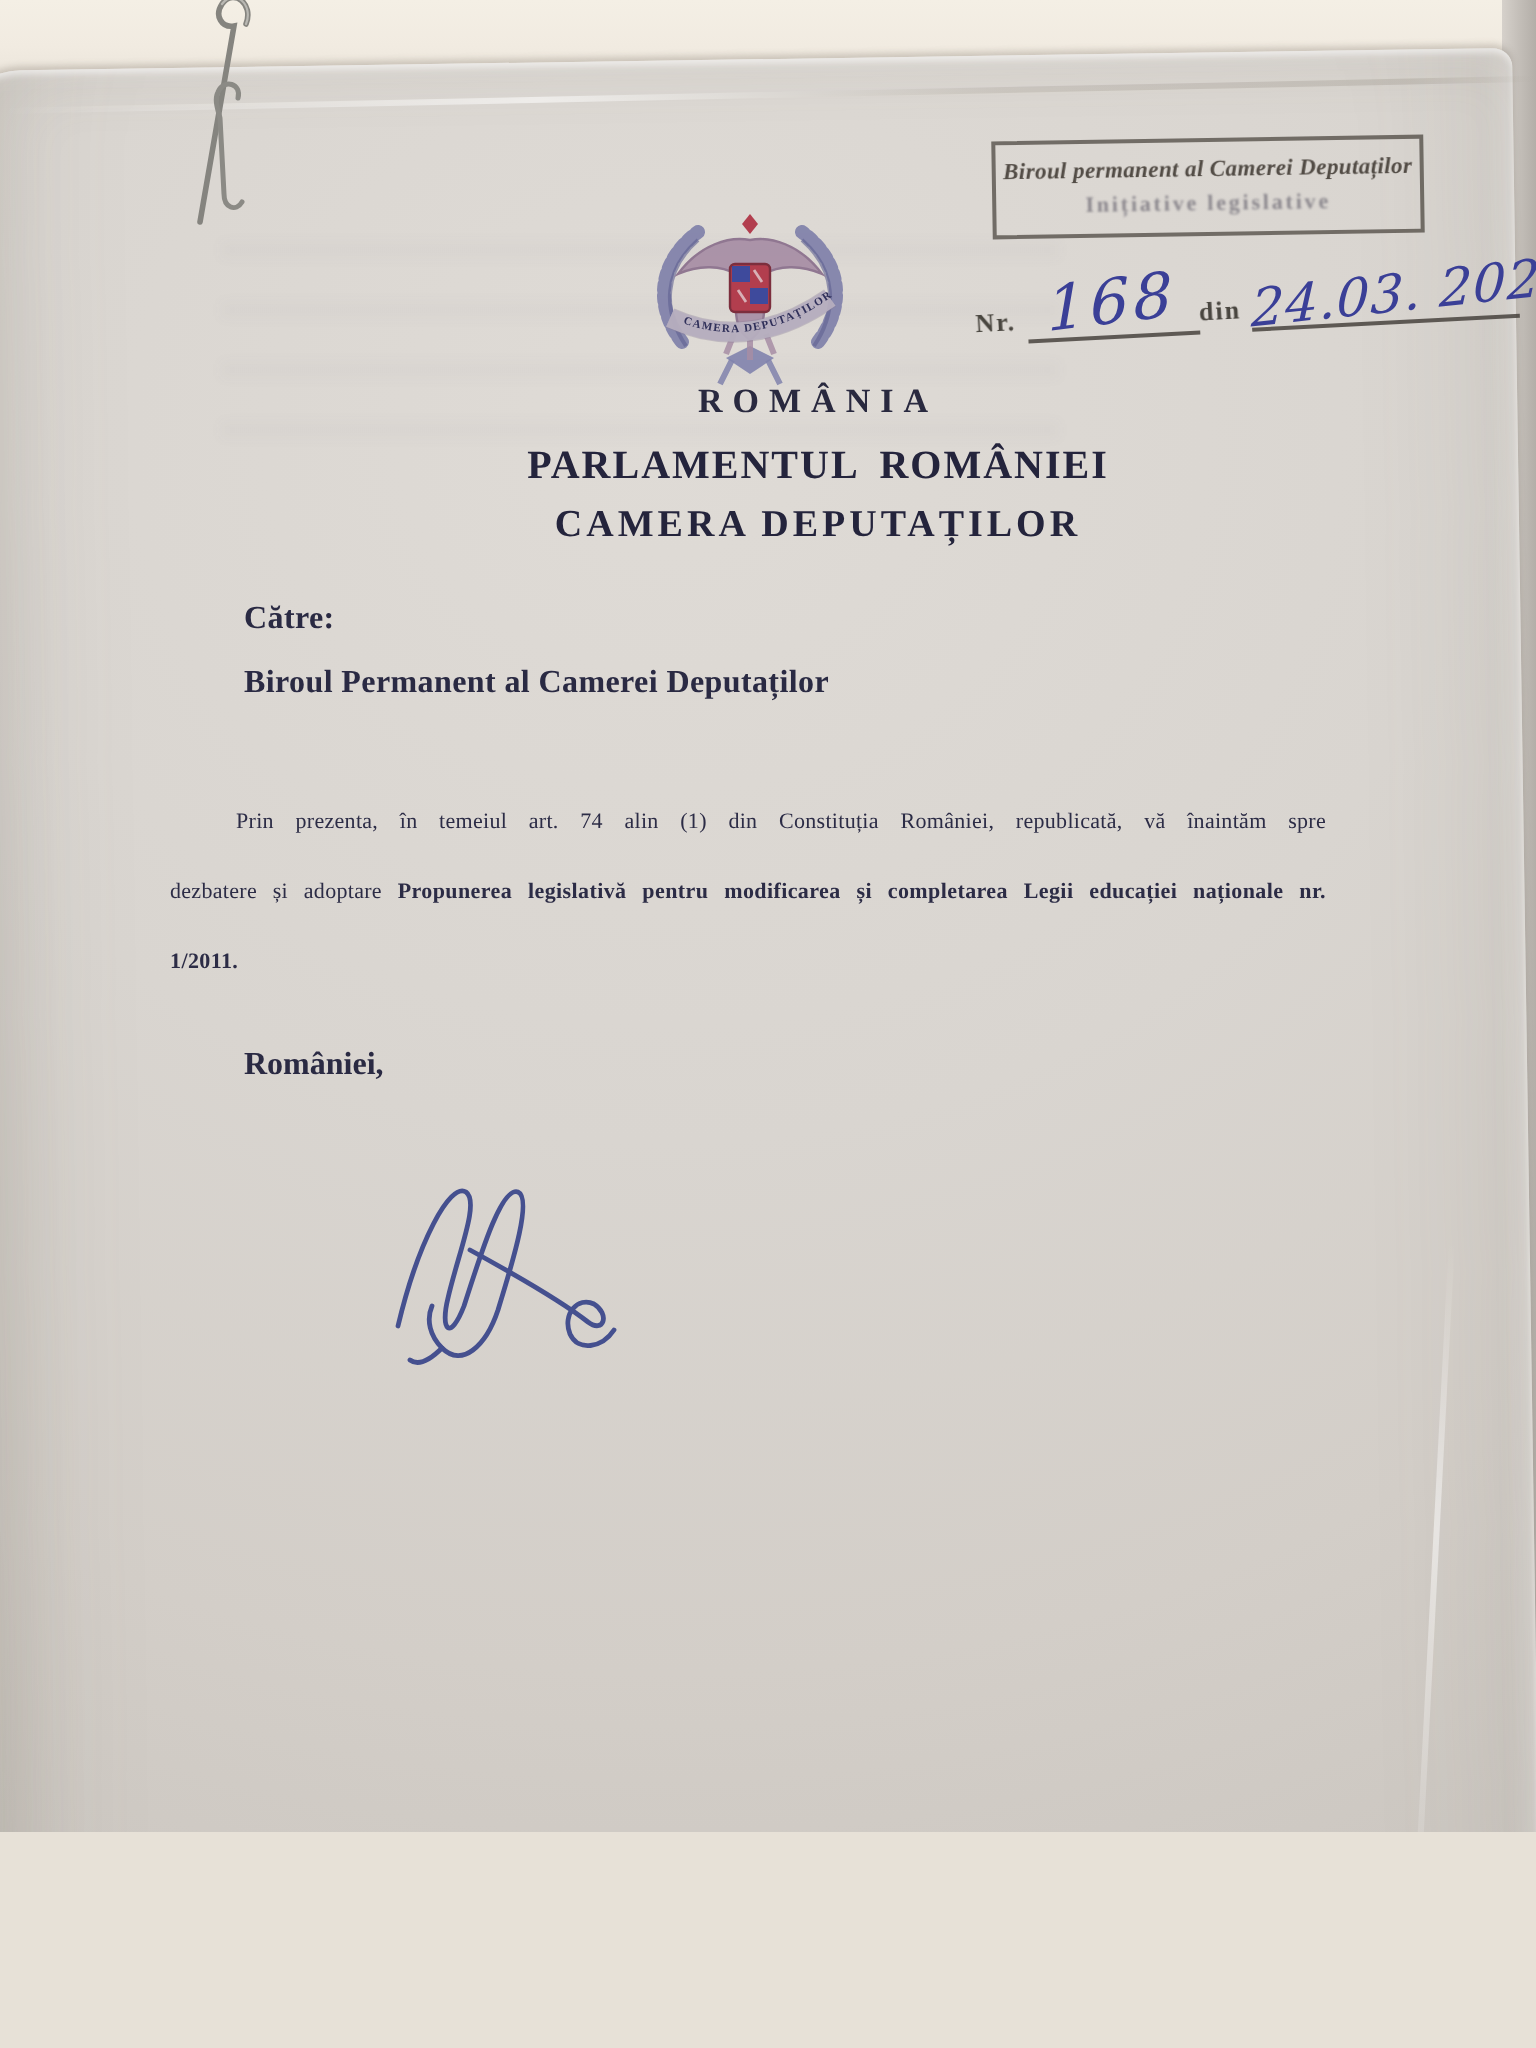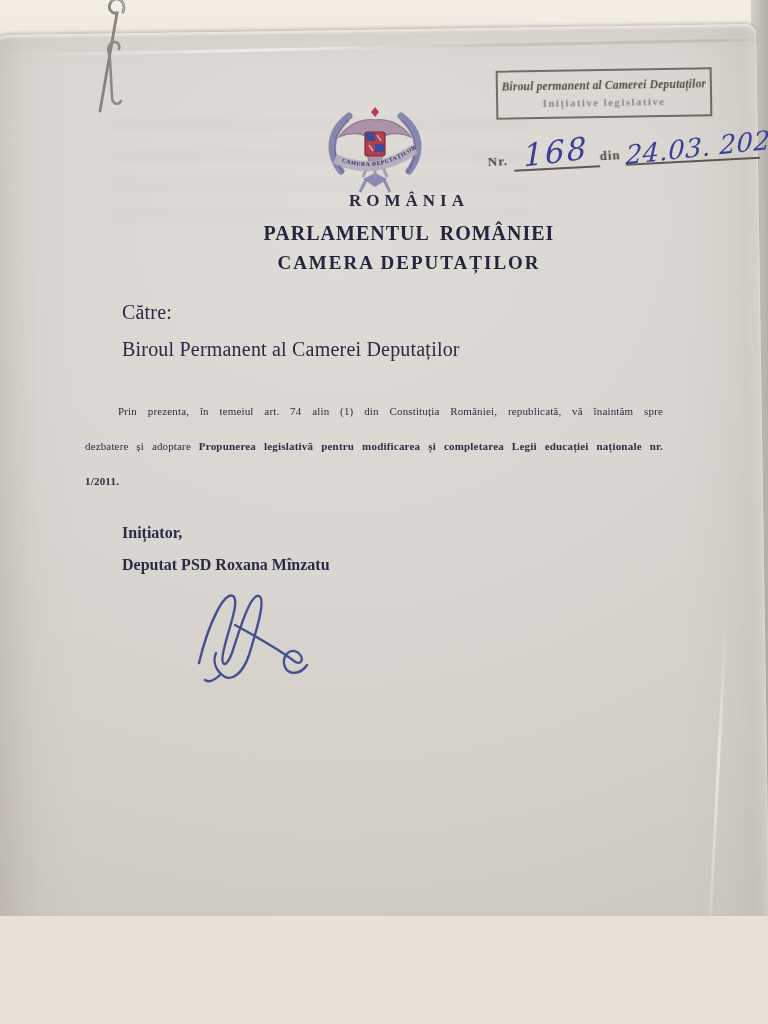--- a/index.html
+++ b/index.html
@@ -87,21 +87,21 @@
 
   
   .emblem{position:absolute;left:319px;top:103px;width:112px;height:94px;}
   .center-line{position:absolute;left:0;width:752px;text-align:center;color:#29293f;margin-left:33px;}
   .romania{top:191px;font-size:17px;font-weight:700;letter-spacing:5px;}
   .title1{top:222px;font-size:20px;font-weight:700;letter-spacing:1px;word-spacing:5px;color:#24243c;}
   .title2{top:252px;font-size:19px;font-weight:700;letter-spacing:2px;color:#24243c;}
 
   
   .recipient{position:absolute;left:122px;top:301px;color:#2a2a43;}
-  .recipient .line{font-size:20px;font-weight:400;letter-spacing:0.2px;}
+  .recipient .line{font-size:16px;font-weight:700;letter-spacing:0.2px;}
   .recipient .line + .line{margin-top:14px;}
 
   
   .body-par{
     position:absolute;left:85px;top:383px;width:578px;
     font-size:11px;line-height:35px;text-align:justify;text-indent:33px;
     color:#2c2c46;word-spacing:4.5px;letter-spacing:0.15px;
   }
   .body-par b{letter-spacing:0.2px;}
 
@@ -182,22 +182,21 @@
   <div class="center-line title2">CAMERA DEPUTAȚILOR</div>
 
   <div class="recipient">
     <div class="line">Către:</div>
     <div class="line">Biroul Permanent al Camerei Deputaților</div>
   </div>
 
   <p class="body-par"><span>Prin prezenta, în temeiul art. 74 alin (1) din Constituția României, republicată, vă înaintăm spre dezbatere și adoptare </span><b>Propunerea legislativă pentru modificarea și completarea Legii educației naționale nr. 1/2011.</b></p>
 
   <div class="initiator">
-    <div class="line">Inițiator,</div>
-    <div class="line">Deputat PSD Roxana Mînzatu</div>
+    <div class="line">României,</div>
   </div>
 
   <svg class="signature" viewBox="0 0 158 102">
     <g fill="none" stroke="#39458a" stroke-width="2.4" stroke-linecap="round" opacity="0.92">
       <path d="M16 80 C26 38 42 8 50 13 C57 18 46 44 41 66 C37 82 42 88 49 70
                C58 42 68 10 76 13 C83 16 74 46 66 72 C60 90 48 101 38 91 C32 85 30 77 33 70"></path>
       <path d="M52 42 C74 54 97 67 111 78 C119 84 122 74 114 69 C106 65 98 74 102 84 C106 93 118 91 124 82"></path>
       <path d="M38 91 C32 97 26 100 22 97"></path>
     </g>
   </svg>

